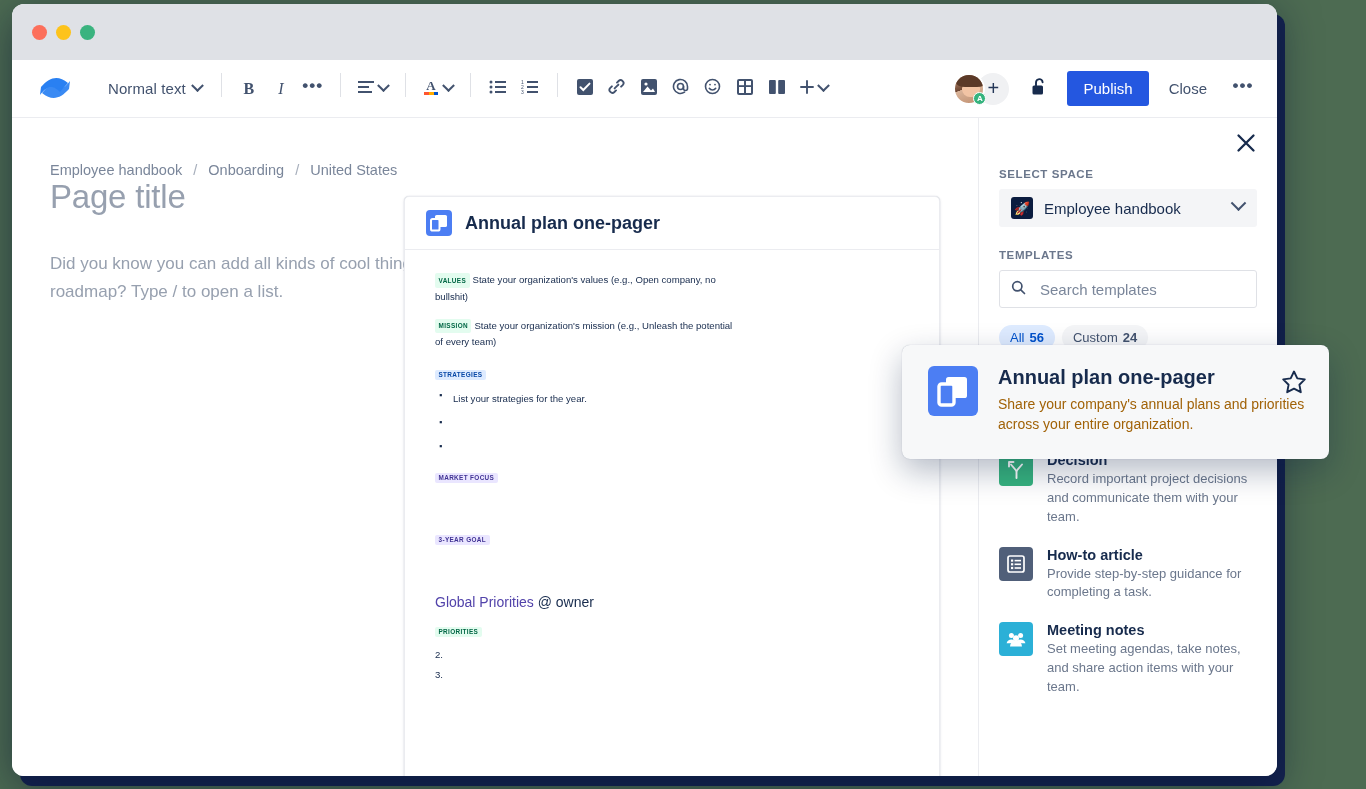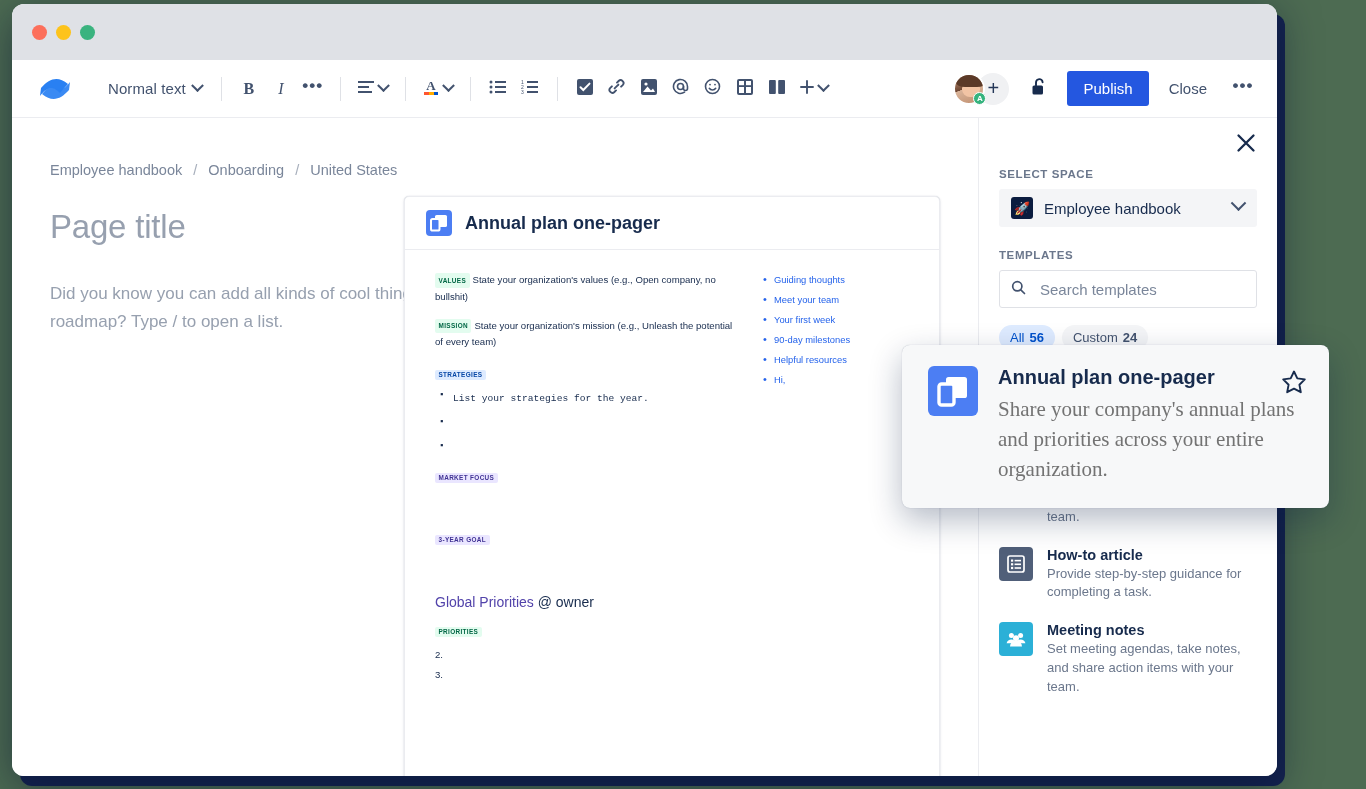--- a/index.html
+++ b/index.html
@@ -68,21 +68,21 @@
   .tb-ico { width: 30px; }
   .chev { width: 9px; height: 9px; display: inline-block; }
   .chev::after {
     content: ""; display: block;
     width: 7px; height: 7px;
     border-right: 2px solid #42526e;
     border-bottom: 2px solid #42526e;
     transform: rotate(45deg) translate(-2px,-2px);
   }
   .dots3 { letter-spacing: 1px; font-size: 17px; font-weight: 700; line-height: 0; padding-bottom: 6px;}
-  #toolbar-left { display: flex; align-items: center; }
+  #toolbar-left { display: flex; }
   #toolbar-right { display: flex; align-items: center; margin-left: auto; gap: 0; }
 
   .avatar-wrap { display: flex; align-items: center; position: relative; }
   .avatar {
     width: 32px; height: 32px; border-radius: 50%;
     background: linear-gradient(160deg,#b98b6e 10%, #6d4632 45%, #d9b49a 46%, #c08e6e 100%);
     border: 2px solid #fff;
     position: relative; overflow: hidden; z-index: 2;
   }
   .avatar::before {
@@ -125,21 +125,21 @@
 
   
   #content { display: flex; height: 658px; }
 
   
   #editor {
     width: 966px; padding: 44px 0 0 38px;
     position: relative; overflow: hidden; background: #fff;
   }
   #breadcrumb {
-    font-size: 14.5px; color: #7a869a; margin-bottom: 30px;
+    font-size: 14.5px; color: #7a869a; 
     white-space: nowrap;
   }
   #breadcrumb .sep { margin: 0 7px; color: #a5adba; }
   #page-title {
     font-size: 33px; font-weight: 400; color: #97a0af;
     letter-spacing: -.2px; margin-bottom: 34px;
   }
   #page-body {
     font-size: 17px; line-height: 1.62; color: #97a0af;
     width: 395px;
@@ -185,21 +185,21 @@
   .loz.yellow { background: #fffae6; color: #974f0c; }
   .pv-right ul { list-style: none; }
   .pv-right li {
     font-size: 9.4px; line-height: 1; color: #2563eb;
     margin-bottom: 10.5px; position: relative; padding-left: 11px;
   }
   .pv-right li::before {
     content: "•"; position: absolute; left: 0; top: -1px;
     color: #2563eb; font-size: 11px;
   }
-  .pv-bul { list-style: none; margin: 10px 0 0 0; font-family: Liberation Mono, monospace; }
+  .pv-bul { list-style: none; margin: 10px 0 0 0; }
   .pv-bul li {
     font-size: 9.6px; color: #172b4d; margin-bottom: 16px;
     position: relative; padding-left: 18px; min-height: 8px;
   }
   .pv-bul li::before {
     content: "▪"; position: absolute; left: 4px; top: -3px;
     color: #172b4d; font-size: 9px;
   }
   .pv-gap-md { height: 44px; }
   .pv-h2 {
@@ -293,21 +293,21 @@
   }
   #tt-icon {
     width: 50px; height: 50px; border-radius: 6px;
     background: #4c7ef3; flex: none; position: relative;
   }
   #tt-icon svg { position: absolute; left: 9px; top: 9px; }
   #tt-title {
     font-size: 20px; font-weight: 700; color: #172b4d;
     margin-bottom: 6px; padding-right: 30px;
   }
-  #tt-desc { font-size: 21px; line-height: 1.42; color: #737373; font-family: Liberation Serif, serif; }
+  #tt-desc { font-size: 14px; line-height: 1.42; color: #a16207; }
   #tt-star {
     position: absolute; right: 22px; top: 24px;
     width: 26px; height: 26px; cursor: pointer;
   }
 </style>
 </head>
 <body>
 
 <div id="app-window">
 
@@ -524,30 +524,20 @@
                 </ul>
               </div>
               <div style="margin-top:6px;">
                 <span class="loz purple">MARKET FOCUS</span>
               </div>
               <div class="pv-gap-md"></div>
               <div>
                 <span class="loz purple">3-YEAR GOAL</span>
               </div>
             </div>
-            <div class="pv-right">
-              <ul>
-                <li>Guiding thoughts</li>
-                <li>Meet your team</li>
-                <li>Your first week</li>
-                <li>90-day milestones</li>
-                <li>Helpful resources</li>
-                <li>Hi,</li>
-              </ul>
-            </div>
           </div>
 
           <div style="margin-top:46px;">
             <div class="pv-h2">
               <span>Global Priorities</span>
               <span class="own">@ owner</span>
             </div>
             <span class="loz green">PRIORITIES</span>
             <ol class="pv-ol">
               <li>2.</li>

